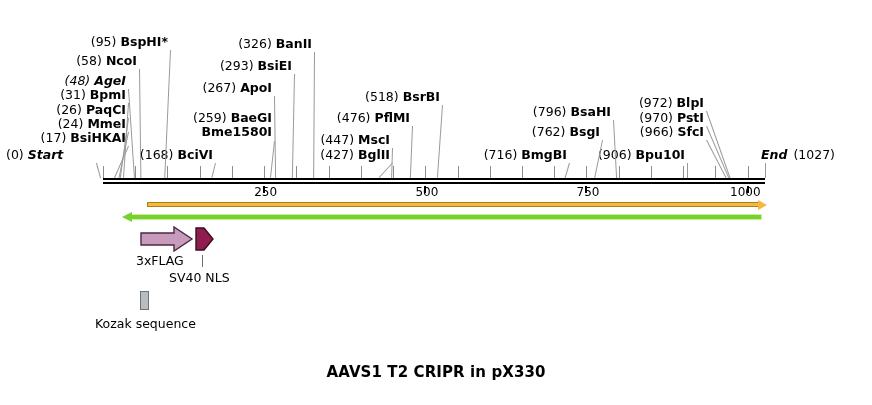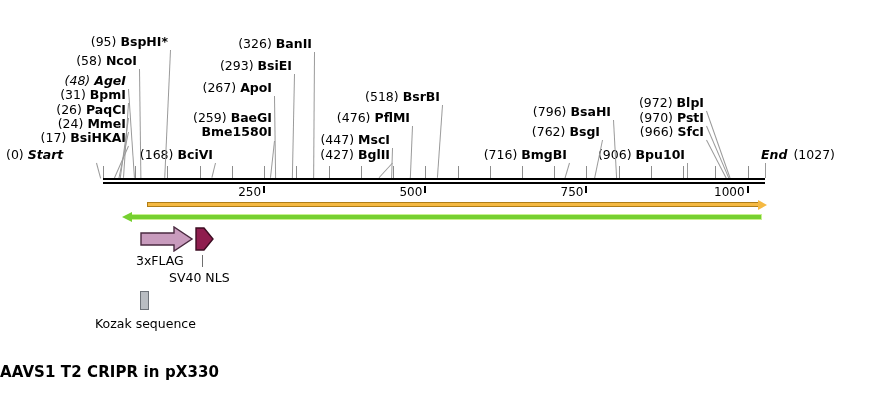--- a/index.html
+++ b/index.html
@@ -127,20 +127,21 @@
     background: #000;
     top: 186px;
   }
   .ruler-label {
     position: absolute;
     top: 185px;
     font-size: 12px;
     color: #000;
     transform: translateX(-100%);
     white-space: nowrap;
+    margin-left: 16px;
   }
 
   
   .bar-orange {
     position: absolute;
     height: 5px;
     background: #f5b942;
     border: 1px solid #b07d16;
     box-sizing: border-box;
   }
@@ -194,21 +195,21 @@
     border: 1px solid #6d7278;
     box-sizing: border-box;
   }
 
   
   #title-block {
     position: absolute;
     left: 0;
     top: 363px;
     width: 872px;
-    text-align: left;
+    text-align: center;
   }
   #plasmid-title {
     font-size: 15px;
     font-weight: bold;
     color: #000;
     letter-spacing: .1px;
   }
   #plasmid-length {
     font-size: 12px;
     color: #000;

